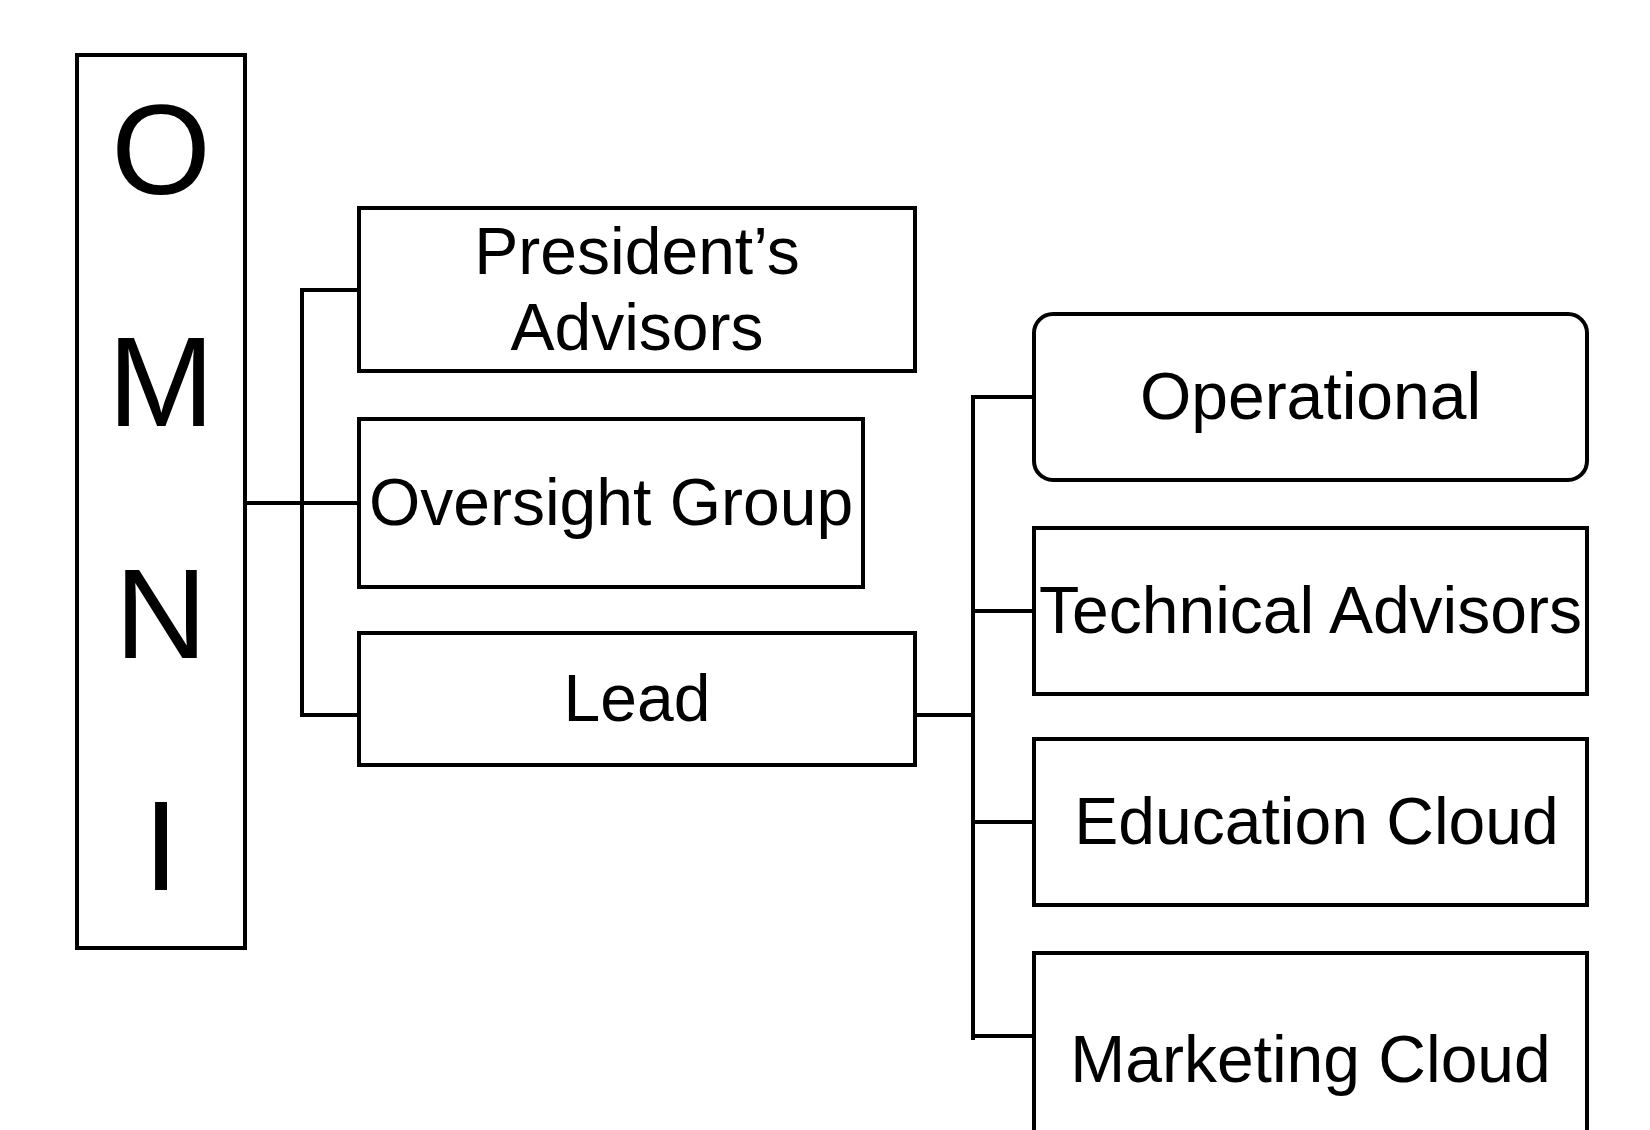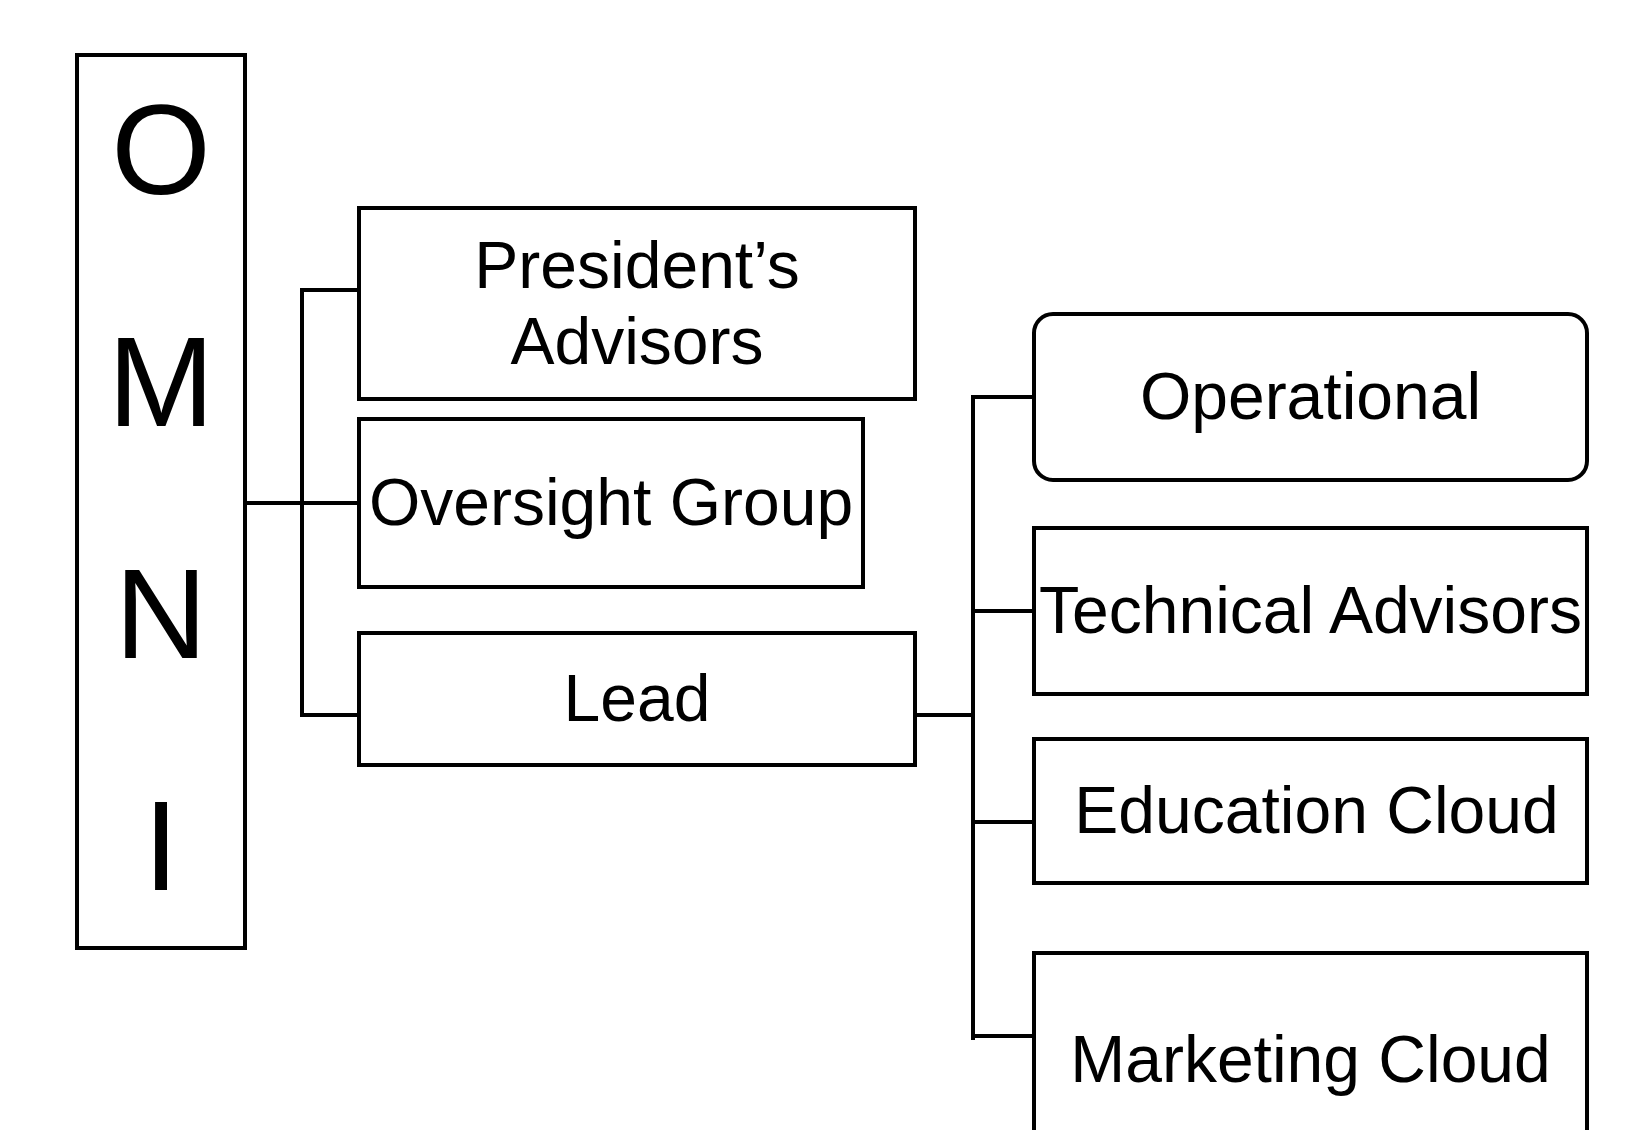--- a/index.html
+++ b/index.html
@@ -35,26 +35,26 @@
   #node-omni {
     left: 75px; top: 53px;
     width: 172px; height: 897px;
     justify-content: space-between;
     padding: 29px 0 36px 0;
   }
   #node-omni .letter {
     font-size: 128px;
     line-height: 1;
   }
-  #node-presidents-cabinet { left: 357px; top: 206px; width: 560px; height: 195px; }
+  #node-presidents-cabinet { left: 357px; top: 206px; width: 560px; height: 167px; }
   #node-oversight-group    { left: 357px; top: 417px; width: 508px; height: 172px; }
   #node-lead               { left: 357px; top: 631px; width: 560px; height: 136px; }
   #node-operational-managers { left: 1032px; top: 312px; width: 557px; height: 170px; border-radius: 21px; }
   #node-technical-advisors   { left: 1032px; top: 526px; width: 557px; height: 170px; }
-  #node-education-cloud      { left: 1032px; top: 737px; width: 557px; height: 148px; padding-left: 12px; }
+  #node-education-cloud      { left: 1032px; top: 737px; width: 557px; height: 170px; padding-left: 12px; }
   #node-marketing-cloud      { left: 1032px; top: 951px; width: 557px; height: 218px; }
 
   .connector {
     position: absolute;
     background: #000000;
   }
   
   .h-line { height: 4px; }
   
   .v-line { width: 4px; }

